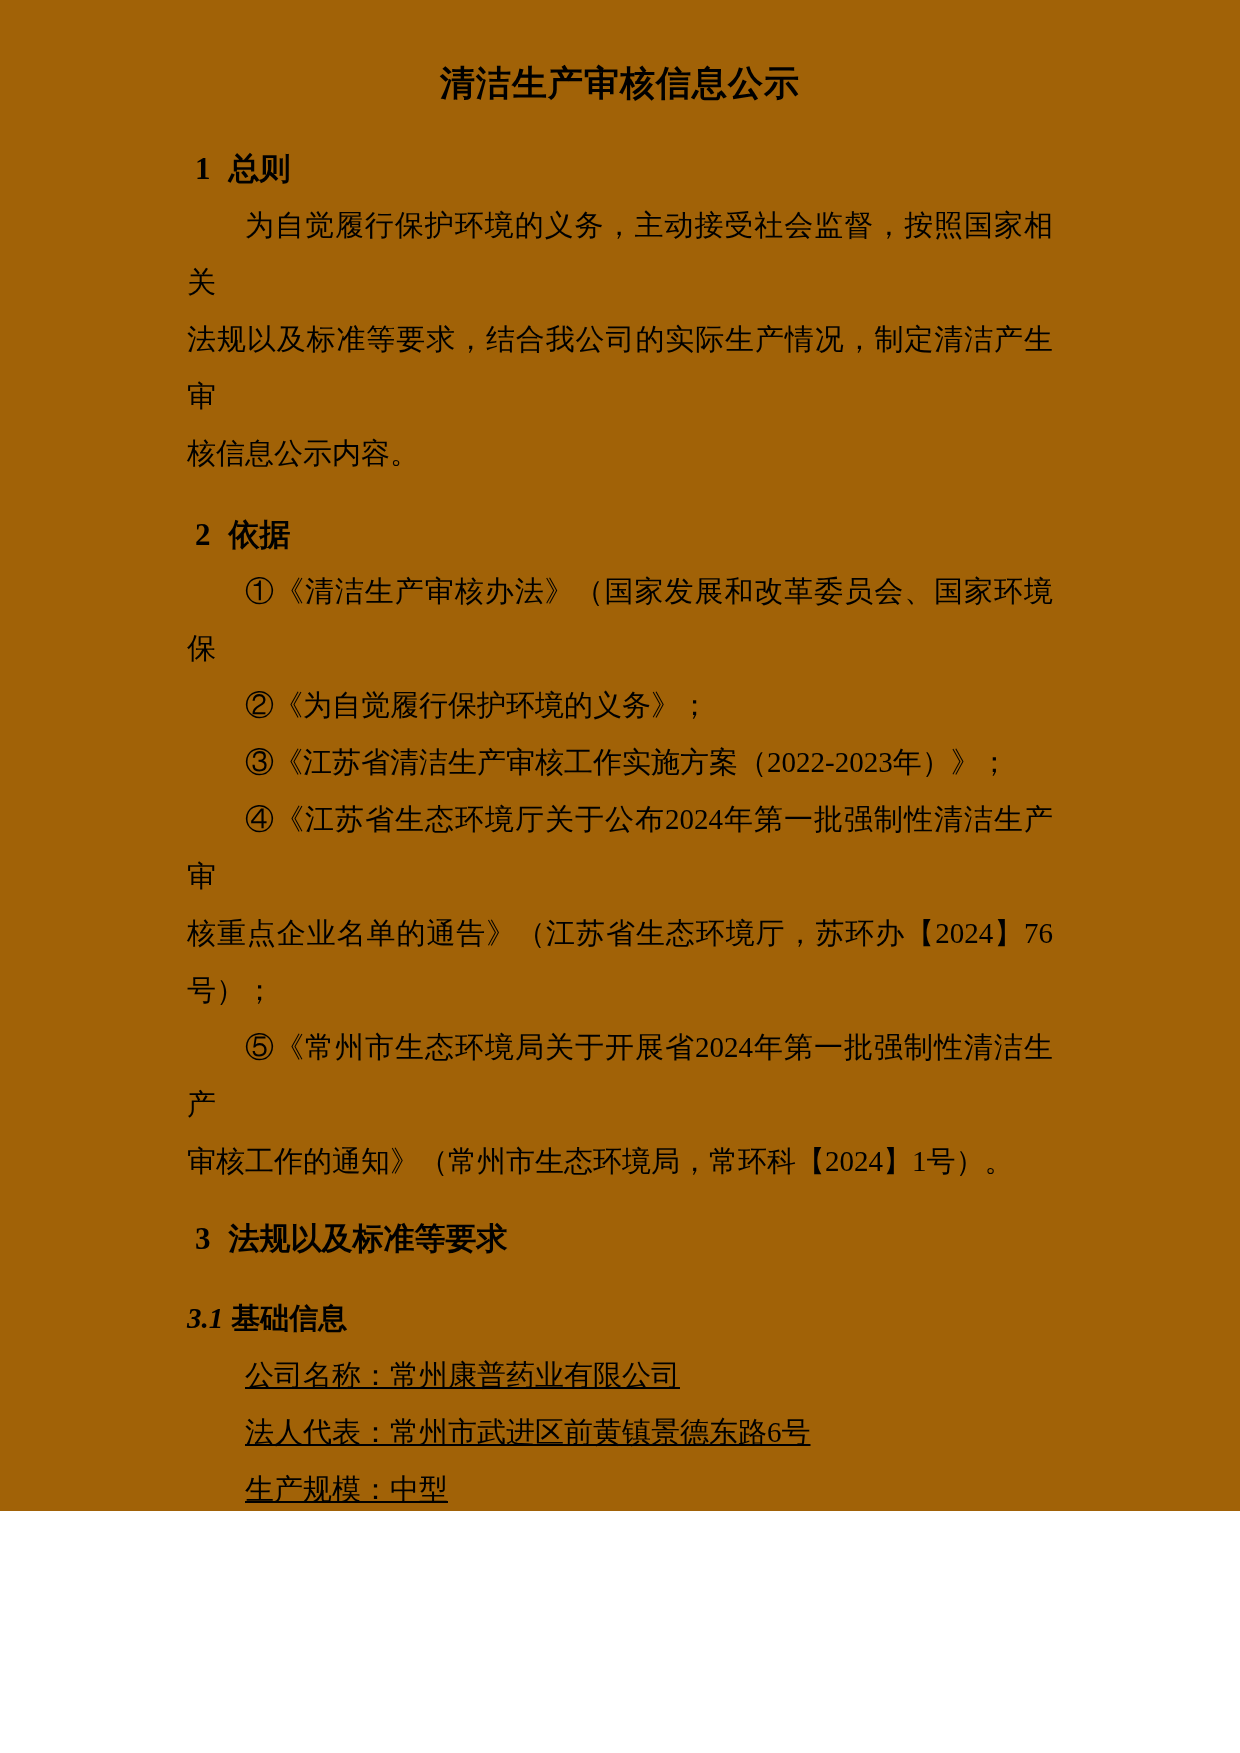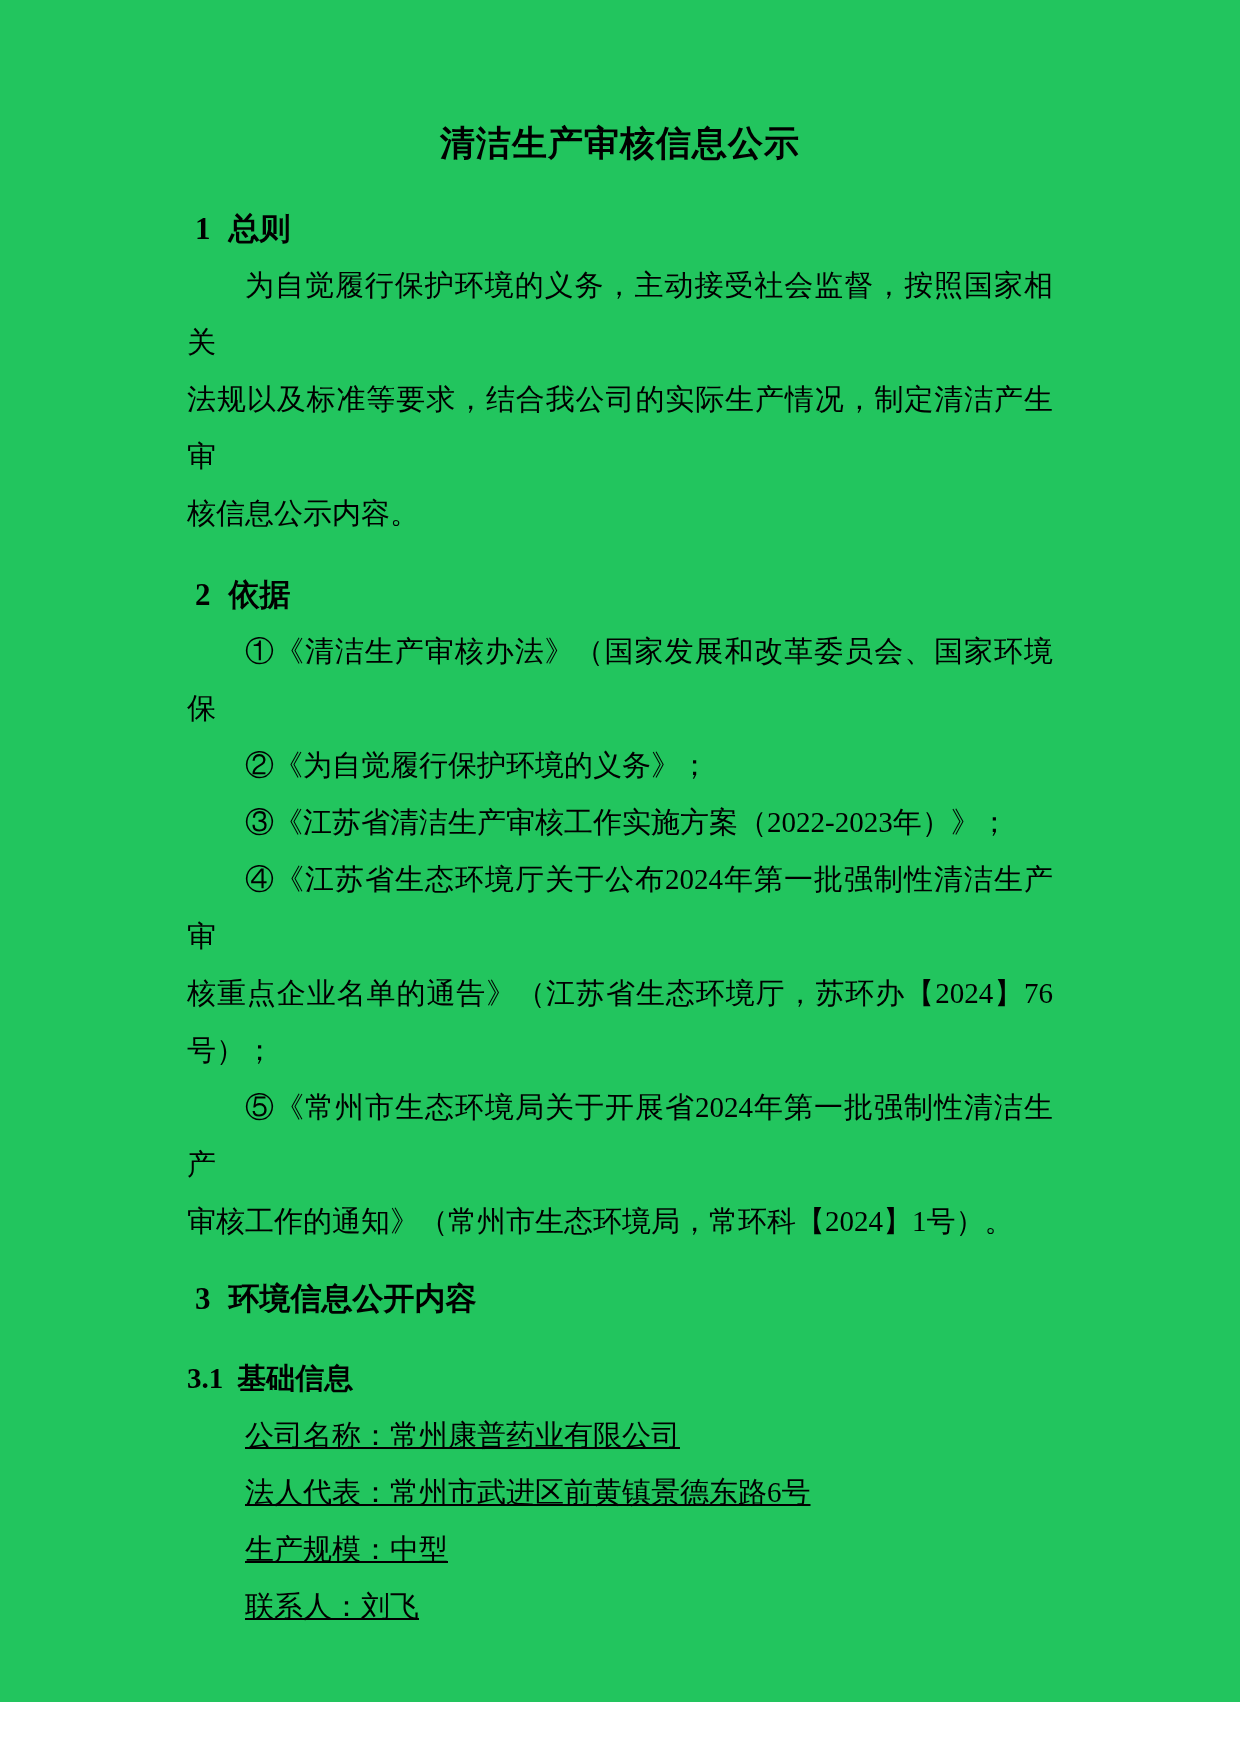--- a/index.html
+++ b/index.html
@@ -3,29 +3,29 @@
 <meta charset="utf-8">
 <style>
   html, body {
     margin: 0;
     padding: 0;
     background: #ffffff;
   }
   .page {
     position: relative;
     width: 1240px;
-    height: 1702px;
-    background: #22c55e;
+    height: 1511px;
+    background: #a16207;
     color: #000000;
     font-family: "Liberation Serif", "DejaVu Serif", serif;
     font-size: 29px;
     line-height: 57px;
     overflow: hidden;
     box-sizing: border-box;
-    padding: 120px 187px 0 187px;
+    padding: 60px 187px 0 187px;
   }
   .doc-title {
     font-size: 35px;
     line-height: 48px;
     font-weight: bold;
     text-align: center;
     letter-spacing: 1px;
   }
   .h1 {
     font-size: 31px;
@@ -36,21 +36,21 @@
   .h1 .hnum { display: inline-block; margin-right: 18px; }
   .h1-sec2 { margin-top: 24px; }
   .h1-sec1 { margin-top: 32px; }
   .h1-sec3 { margin-top: 20px; }
   .h2 {
     font-size: 29px;
     line-height: 57px;
     font-weight: bold;
     margin-top: 23px;
   }
-  .h2 .hnum { display: inline-block; margin-right: 14px; }
+  .h2 .hnum { display: inline-block; margin-right: 8px; font-style: italic; }
   .para-line {
     text-align: justify;
     text-justify: inter-ideograph;
   }
   .fill { text-align-last: justify; }
   .indent { text-indent: 58px; }
   .info-row { text-align: left; text-decoration: underline; }
 </style>
 </head>
 <body>
@@ -90,21 +90,21 @@
     <div class="para-line fill">核重点企业名单的通告》（江苏省生态环境厅，苏环办【2024】76</div>
     <div class="para-line">号）；</div>
   </div>
 
   <div>
     <div class="para-line indent fill">⑤《常州市生态环境局关于开展省2024年第一批强制性清洁生产</div>
     <div class="para-line">审核工作的通知》（常州市生态环境局，常环科【2024】1号）。</div>
   </div>
 
   <div class="h1 h1-sec3">
-    <span class="hnum">3</span><span>环境信息公开内容</span>
+    <span class="hnum">3</span><span>法规以及标准等要求</span>
   </div>
 
   <div class="h2">
     <span class="hnum">3.1</span><span>基础信息</span>
   </div>
 
   <div>
     <div class="info-row indent">
       <span>公司名称：</span><span>常州康普药业有限公司</span>
     </div>

